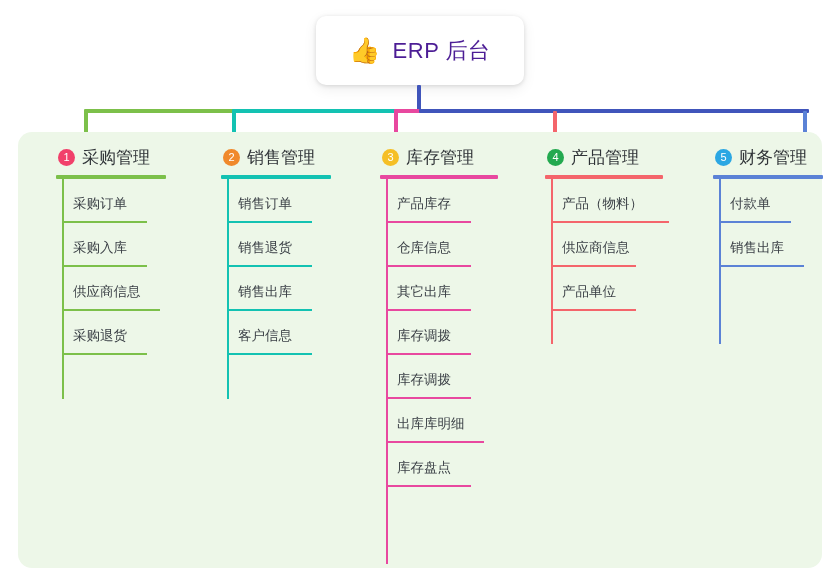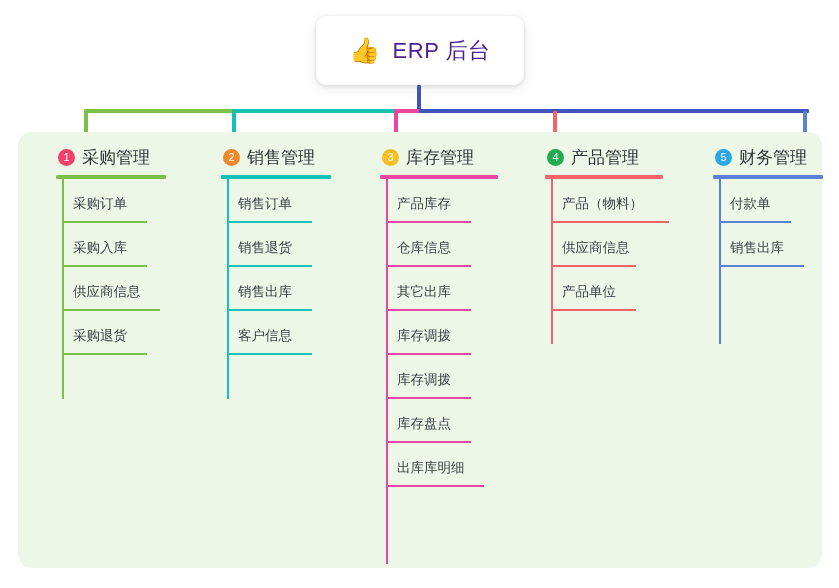--- a/index.html
+++ b/index.html
@@ -256,27 +256,27 @@
           </div>
           <div class="item">
             <span class="item-label">库存调拨</span>
             <div class="item-rule" style="width: 85px; background: rgb(232, 72, 159);"></div>
           </div>
           <div class="item">
             <span class="item-label">库存调拨</span>
             <div class="item-rule" style="width: 85px; background: rgb(232, 72, 159);"></div>
           </div>
           <div class="item">
-            <span class="item-label">库存盘点</span>
-            <div class="item-rule" style="width: 85px; background: rgb(232, 72, 159);"></div>
-          </div>
-          <div class="item">
             <span class="item-label">出库库明细</span>
             <div class="item-rule" style="width: 98px; background: rgb(232, 72, 159);"></div>
           </div>
+          <div class="item">
+            <span class="item-label">库存盘点</span>
+            <div class="item-rule" style="width: 85px; background: rgb(232, 72, 159);"></div>
+          </div>
         </div>
       </div>
       <div class="col" style="left: 527px;">
         <div class="col-head">
           <span class="badge" style="background: rgb(35, 169, 79);">4</span>
           <span class="col-title">产品管理</span>
         </div>
         <div class="col-rule" style="width: 118px; background: rgb(244, 101, 107); margin-left: 18px;"></div>
         <div class="items">
           <div class="spine" style="background: rgb(244, 101, 107); height: 165px;"></div>

